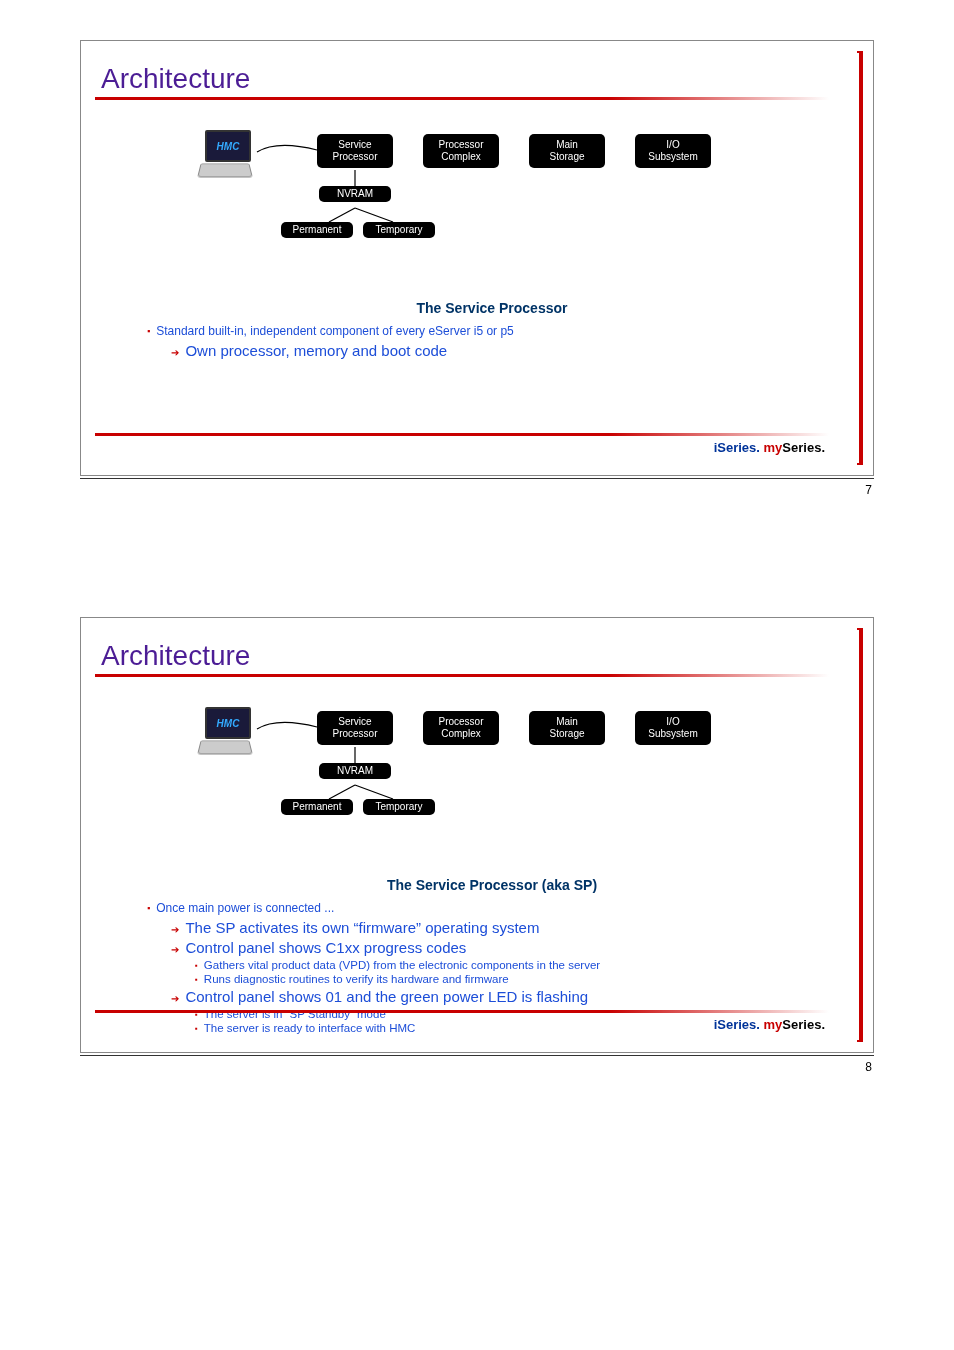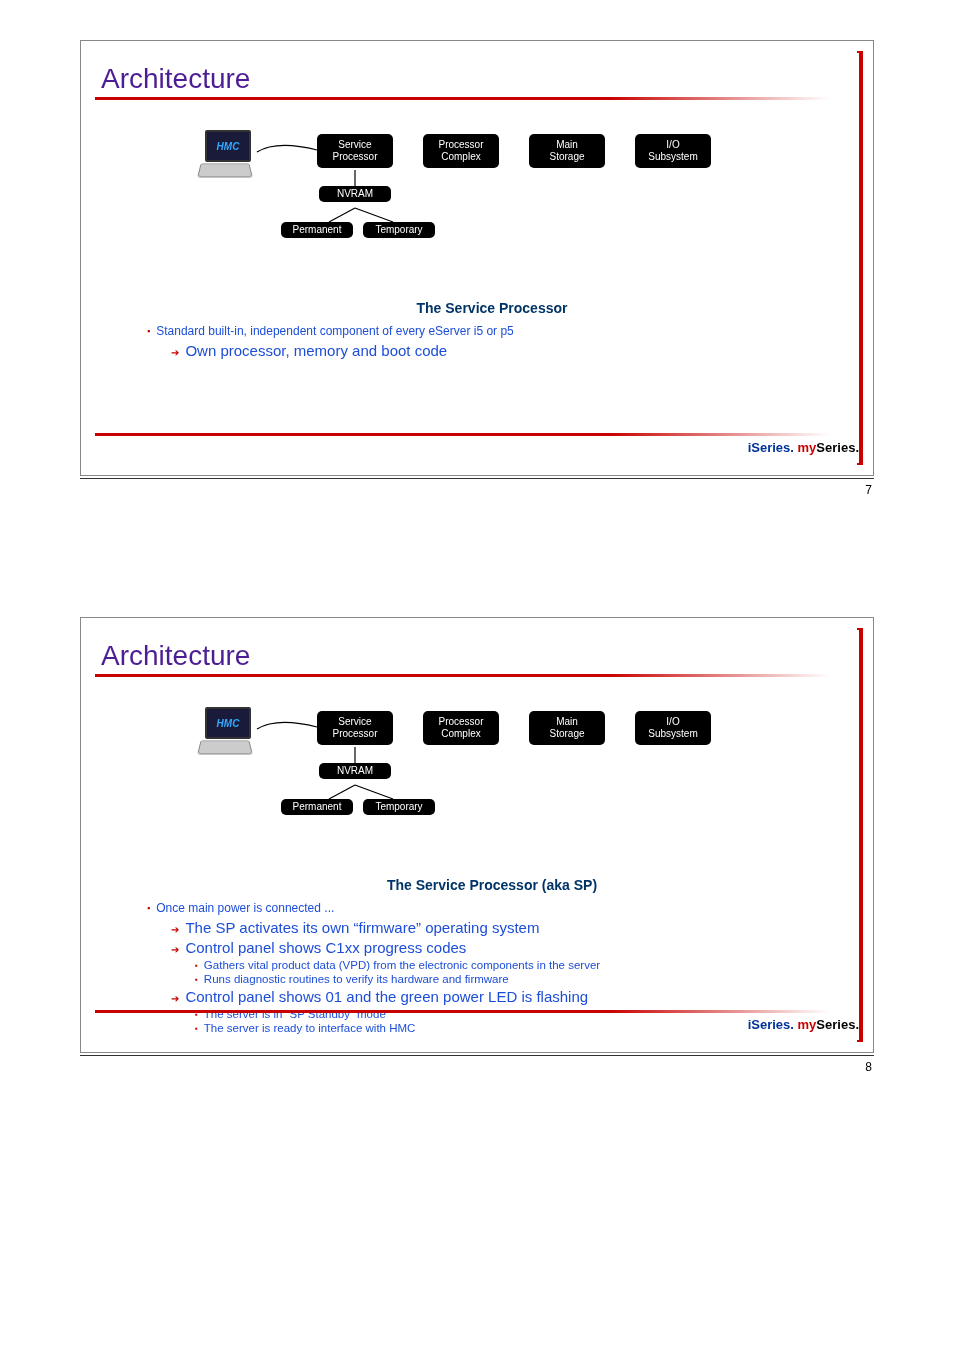--- a/index.html
+++ b/index.html
@@ -69,20 +69,21 @@
     box-shadow: 0 -6px 6px -2px rgba(200,0,0,0.12);
   }
   .footer-zone {
     position: absolute;
     bottom: 8px;
     left: 0;
     right: 0;
   }
   .footer-tag {
     text-align: right;
+    padding-right: 34px;
     font-weight: bold;
     font-size: 13px;
   }
   .footer-tag .iseries { color: #003399; }
   .footer-tag .my { color: #c80000; }
   .footer-tag .series2 { color: #000; }
   .page-number {
     text-align: right;
     font-size: 12px;
     padding: 4px 2px 0 0;

